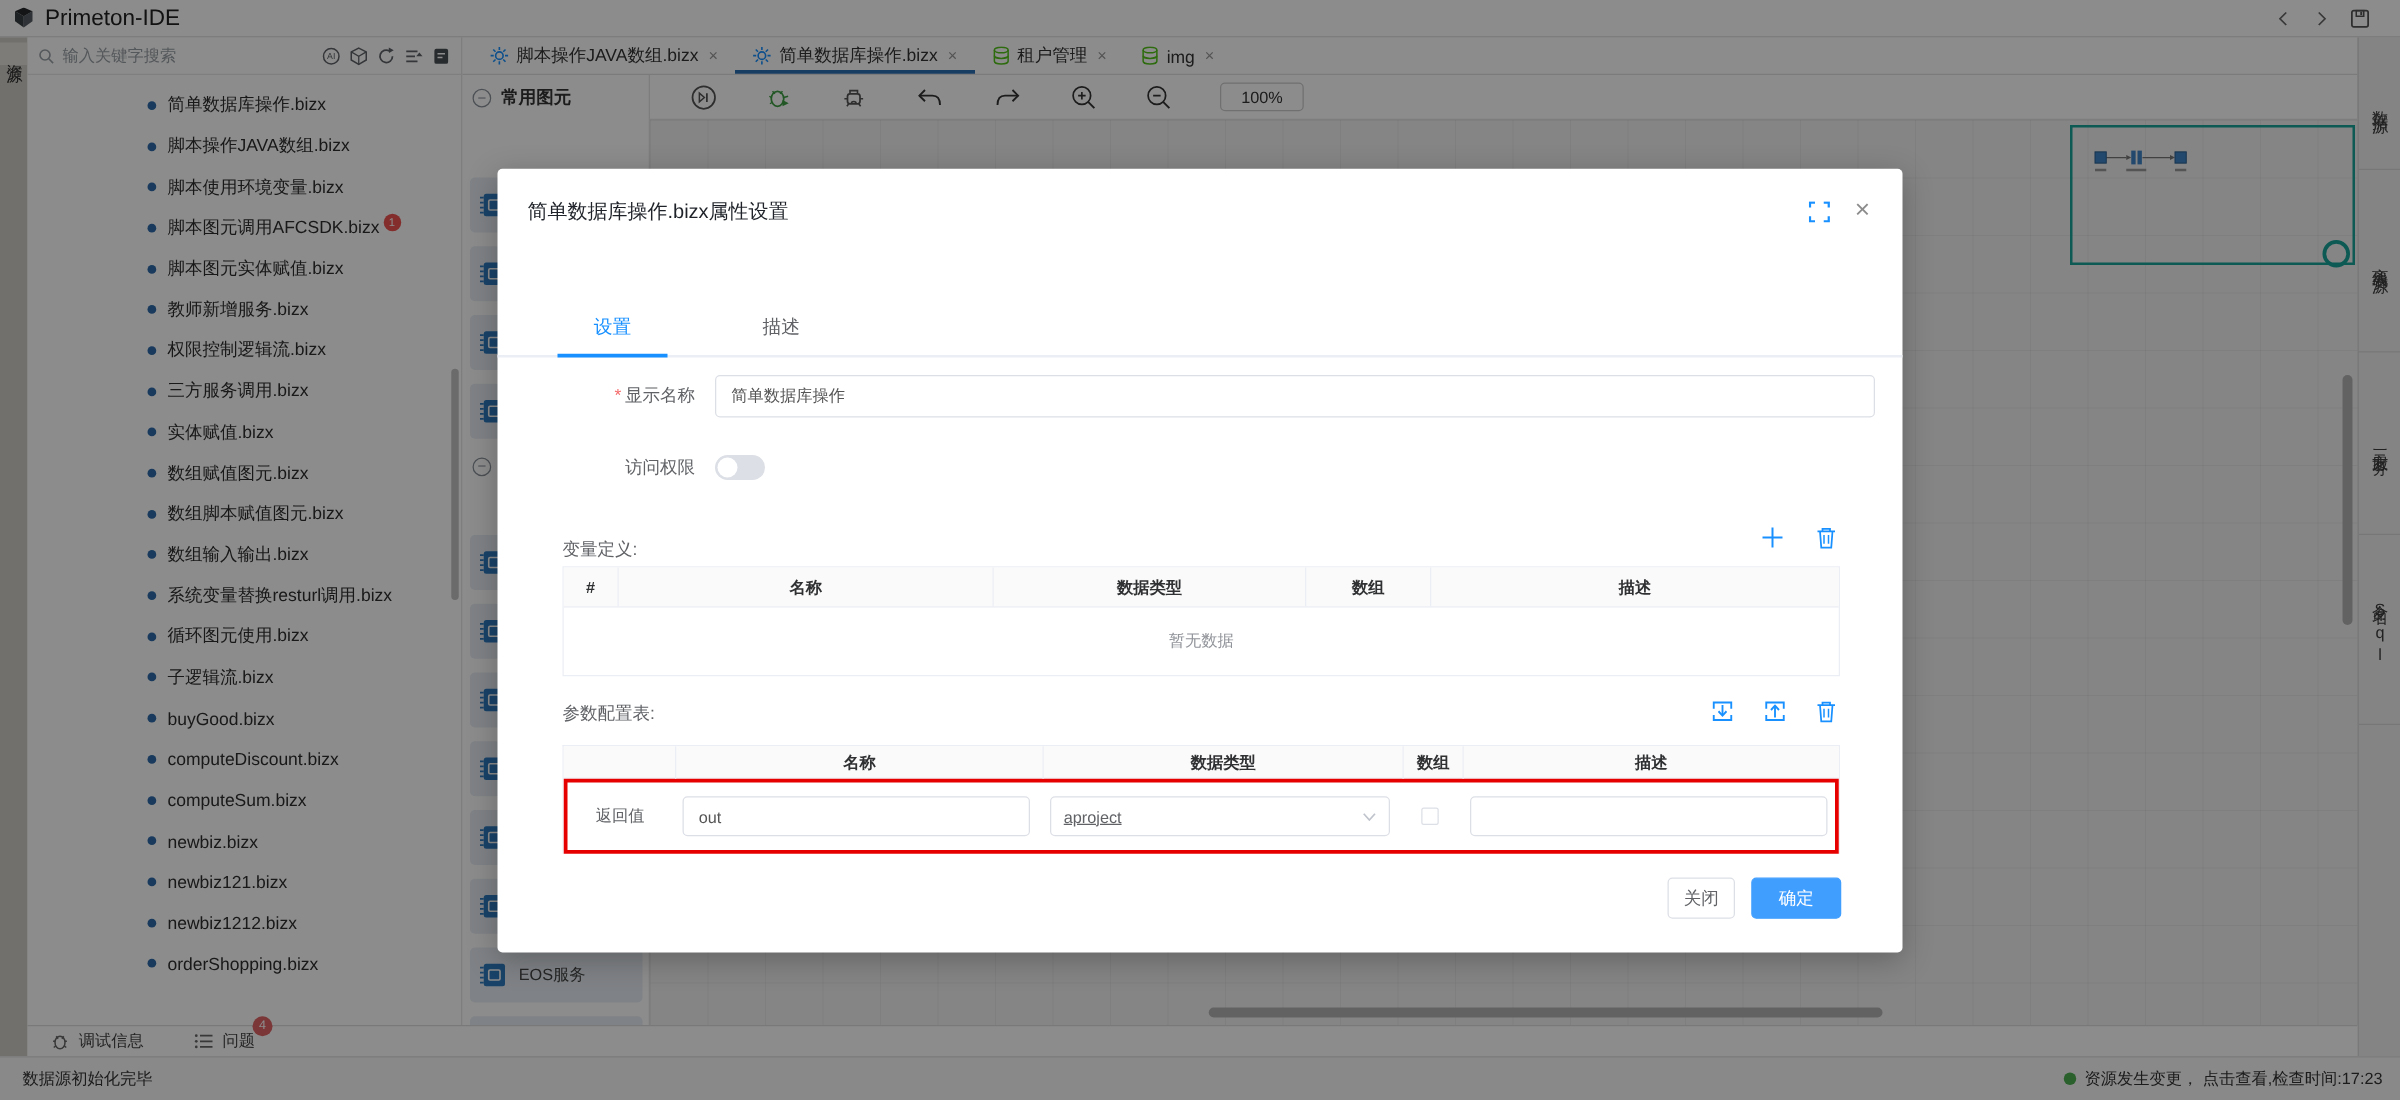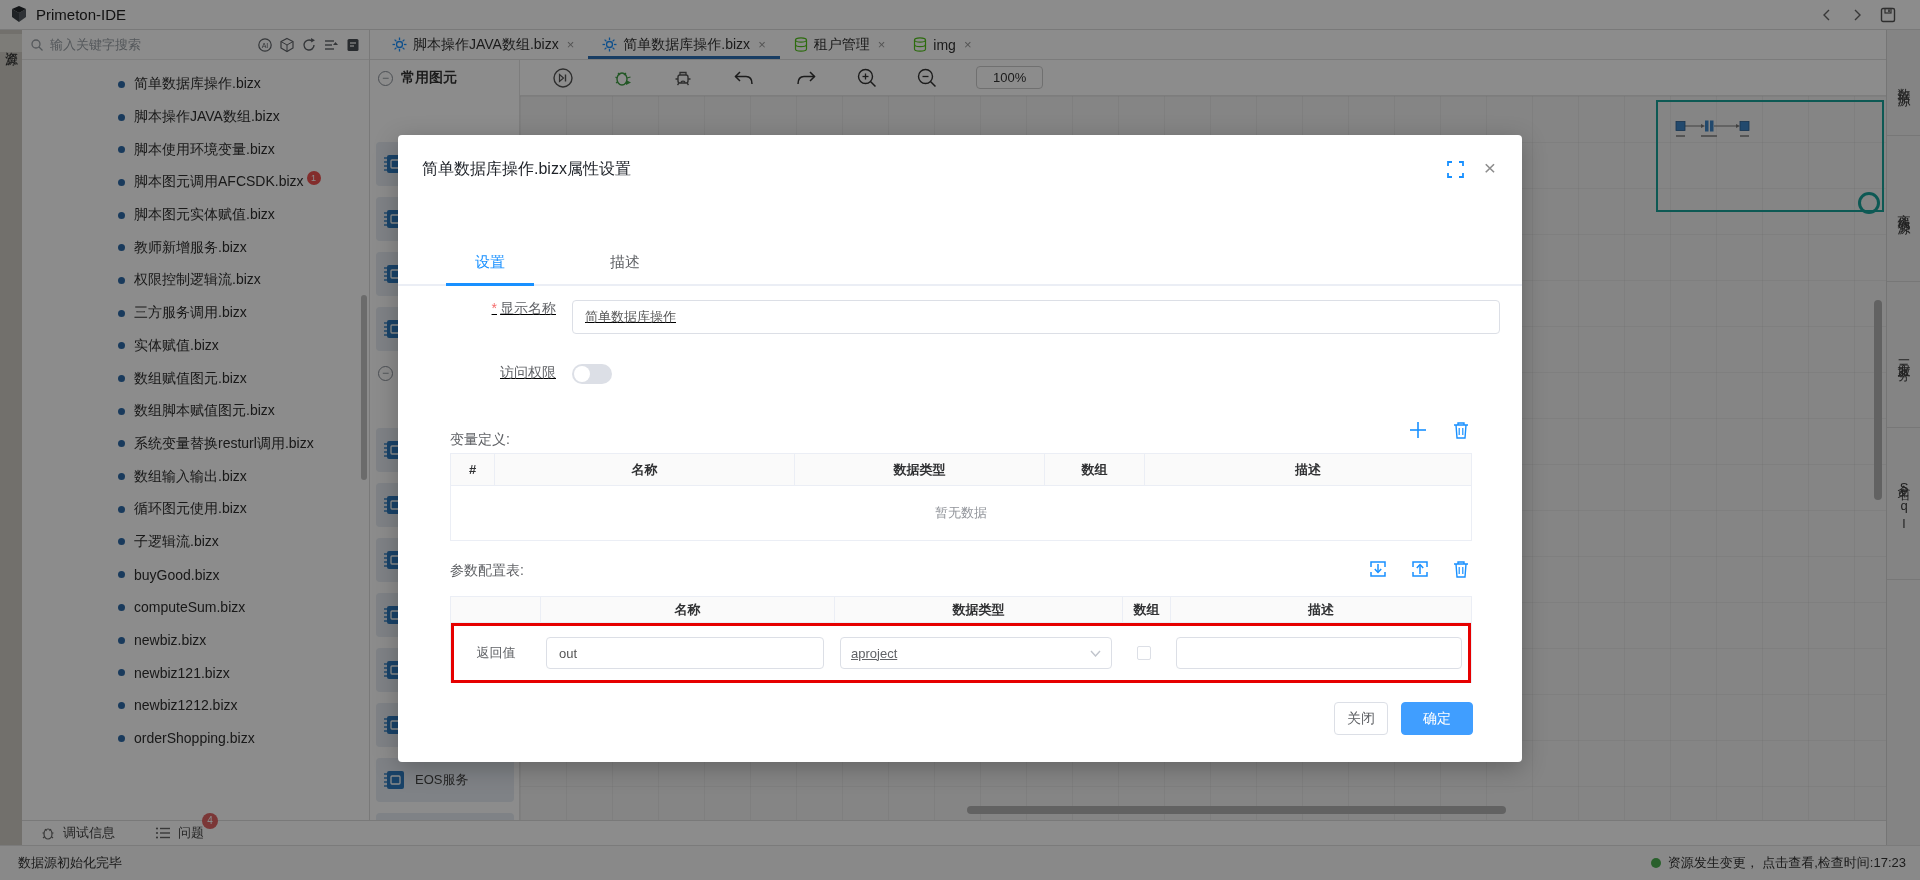--- a/index.html
+++ b/index.html
@@ -7,21 +7,21 @@
     --badge:#f05f5f; --border:#e4e7ed; --text:#333; --muted:#909399; --teal:#18a29a;
   }
   *{box-sizing:border-box;margin:0;padding:0;font-family:"Liberation Sans","DejaVu Sans",sans-serif;}
   html,body{width:1920px;height:880px;overflow:hidden;background:#fff;}
   .abs{position:absolute;}
   svg{display:block;}
 
   
   .titlebar{left:0;top:0;width:1920px;height:30px;background:#fff;border-bottom:1px solid #dcdcdc;display:flex;align-items:center;padding:0 10px;}
   .titlebar .logo{width:18px;height:18px;margin-right:8px;}
-  .titlebar .app-title{font-size:15px;color:#222;}
+  .titlebar .app-title{font-size:18px;color:#222;}
   .titlebar .tb-right{margin-left:auto;display:flex;align-items:center;gap:16px;padding-right:14px;color:#666;}
 
   
   .left-rail{left:0;top:30px;width:22px;height:815px;background:#cfccc5;}
   .left-rail .rail-tab{margin-top:4px;background:#e4e2db;padding:7px 0;display:flex;justify-content:center;}
   .left-rail .rail-label{writing-mode:vertical-rl;text-orientation:upright;font-size:13px;color:#333;letter-spacing:2px;}
 
   
   .sidebar{left:22px;top:30px;width:348px;height:790px;background:#fff;border-right:1px solid #ddd;}
   .search-row{height:30px;border-bottom:1px solid #e8e8e8;display:flex;align-items:center;padding:0 8px;gap:6px;}
@@ -80,21 +80,21 @@
   
   .overlay{left:0;top:0;width:1920px;height:880px;background:rgba(0,0,0,.45);z-index:50;}
   .modal{left:398px;top:135px;width:1124px;height:627px;background:#fff;border-radius:4px;box-shadow:0 6px 24px rgba(0,0,0,.25);z-index:60;}
   .m-title{position:absolute;left:24px;top:24px;font-size:16px;color:#1f2329;}
   .m-expand{position:absolute;right:58px;top:26px;cursor:pointer;}
   .m-close{position:absolute;right:26px;top:22px;font-size:21px;color:#8c8c8c;cursor:pointer;line-height:1;}
   .m-tabs{position:absolute;left:0;right:0;top:105px;height:46px;border-bottom:2px solid #ebeef5;display:flex;padding-left:48px;gap:47px;}
   .m-tab{width:88px;text-align:center;line-height:44px;font-size:15px;color:#606266;position:relative;cursor:pointer;}
   .m-tab.active{color:var(--blue);}
   .m-tab.active::after{content:'';position:absolute;left:0;right:0;bottom:-2px;height:3px;background:var(--blue);}
-  .form-row{position:absolute;display:flex;align-items:flex-start;text-decoration:underline;}
+  .form-row{position:absolute;display:flex;align-items:center;}
   .f-label{width:110px;text-align:right;font-size:14px;color:#606266;}
   .req{color:#f56c6c;margin-right:3px;}
   .text-input{border:1px solid #dcdfe6;border-radius:4px;height:34px;padding:0 12px;font-size:13px;color:#555;outline:none;background:#fff;}
   .toggle{width:40px;height:20px;border-radius:10px;background:#dcdfe6;position:relative;cursor:pointer;}
   .toggle .knob{position:absolute;left:2px;top:2px;width:16px;height:16px;border-radius:50%;background:#fff;}
   .sec-label{position:absolute;left:52px;font-size:14px;color:#606266;}
   .icon-group{position:absolute;right:52px;display:flex;align-items:center;gap:24px;}
   .icon-group .ig{cursor:pointer;}
   .dtable{position:absolute;left:52px;width:1022px;border:1px solid #ebeef5;}
   .thead{display:flex;background:#fafafa;border-bottom:1px solid #ebeef5;}
@@ -217,37 +217,41 @@
       <div class="file-item">
         <span class="bullet"></span>
         <span class="fname">数组赋值图元.bizx</span>
       </div>
       <div class="file-item">
         <span class="bullet"></span>
         <span class="fname">数组脚本赋值图元.bizx</span>
       </div>
       <div class="file-item">
         <span class="bullet"></span>
+        <span class="fname">数组输入输出.bizx</span>
+      </div>
+      <div class="file-item">
+        <span class="bullet"></span>
         <span class="fname">系统变量替换resturl调用.bizx</span>
       </div>
       <div class="file-item">
         <span class="bullet"></span>
-        <span class="fname">数组输入输出.bizx</span>
-      </div>
-      <div class="file-item">
-        <span class="bullet"></span>
         <span class="fname">循环图元使用.bizx</span>
       </div>
       <div class="file-item">
         <span class="bullet"></span>
         <span class="fname">子逻辑流.bizx</span>
       </div>
       <div class="file-item">
         <span class="bullet"></span>
         <span class="fname">buyGood.bizx</span>
+      </div>
+      <div class="file-item">
+        <span class="bullet"></span>
+        <span class="fname">computeDiscount.bizx</span>
       </div>
       <div class="file-item">
         <span class="bullet"></span>
         <span class="fname">computeSum.bizx</span>
       </div>
       <div class="file-item">
         <span class="bullet"></span>
         <span class="fname">newbiz.bizx</span>
       </div>
       <div class="file-item">

